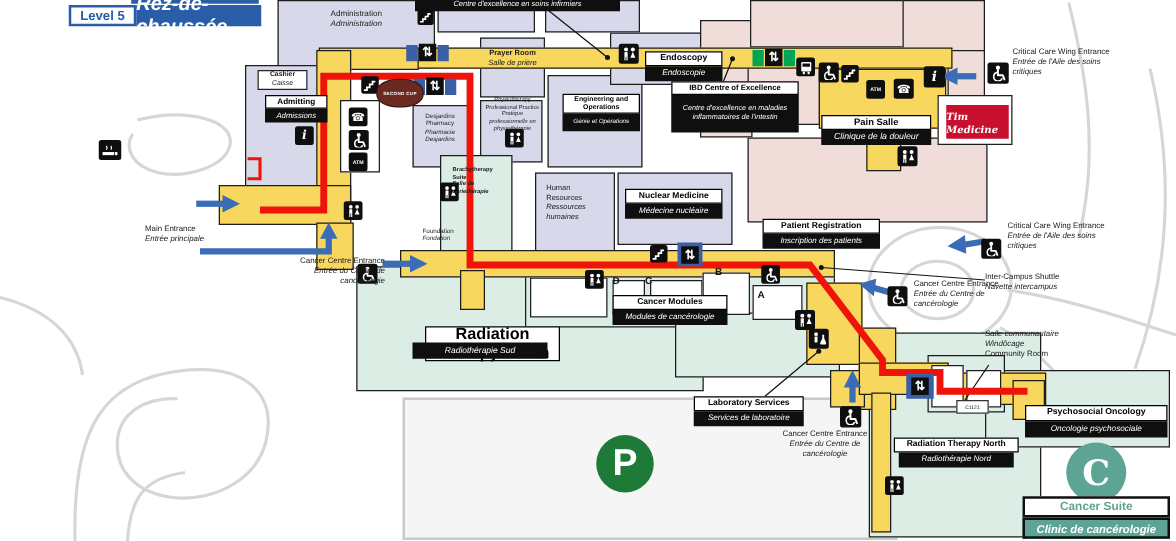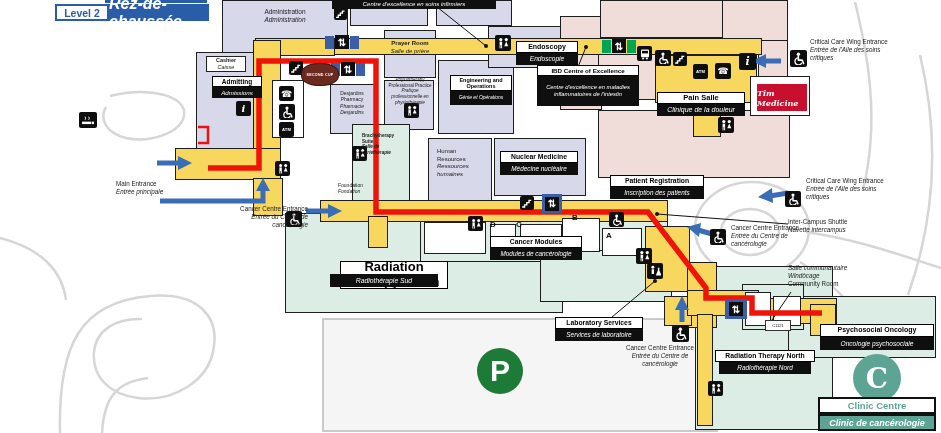--- a/index.html
+++ b/index.html
@@ -376,21 +376,21 @@
       </svg>
   </div>
   <div class="elvf" style="left:725px;top:299px;width:22px;height:20px">
     <span class="car">⇅</span>
   </div>
 
   <div class="timbox" style="left:757px;top:84px;width:50px;height:27px;font-size:8px">Tim Medicine</div>
   <div class="cupbox" style="left:301px;top:63px;width:36px;height:21px;font-size:3.6px">SECOND CUP</div>
 
   <div class="sliver" style="left:105px;top:0;width:102px;height:3px"></div>
-  <div class="lvl-en">Level 2</div>
+  <div class="lvl-en">Level 5</div>
   <div class="lvl-fr">Rez-de-chaussée</div>
 
   <div class="yah" style="left:110px;top:121px;width:110px">
   </div>
 
   <div class="plain" style="left:235px;top:8px;width:100px;font-size:6.5px">
     <div>Administration</div>
     <div class="fr">Administration</div>
   </div>
 
@@ -510,16 +510,16 @@
     <div class="fr">Salle communautaire</div>
     <div class="fr">Windôcage</div>
     <div>Community Room</div>
   </div>
 
   <div class="c1121" style="left:765px;top:320px;width:24px;height:9px">C1121</div>
 
   <div class="pcircle" style="left:477px;top:348px;width:46px;height:46px;font-size:30px">P</div>
 
   <div class="ccircle" style="left:853px;top:354px;width:48px;height:48px;font-size:28px">C</div>
-  <div class="cc-en" style="left:818px;top:397px;width:118px;height:17px;font-size:9.5px">Clinic Centre</div>
+  <div class="cc-en" style="left:818px;top:397px;width:118px;height:17px;font-size:9.5px">Cancer Suite</div>
   <div class="cc-fr" style="left:818px;top:414px;width:118px;height:17px;font-size:9px">Clinic de cancérologie</div>
 
 </div>
 
 </body></html>

